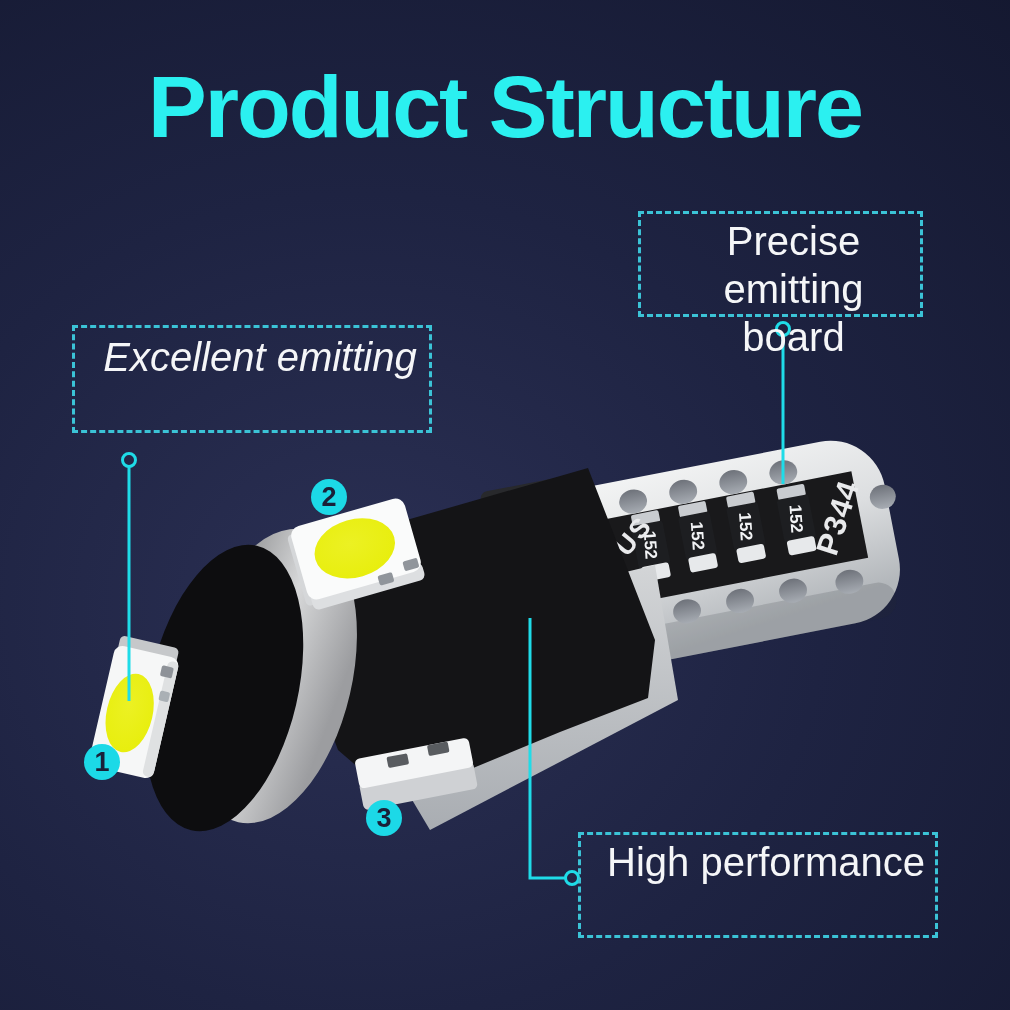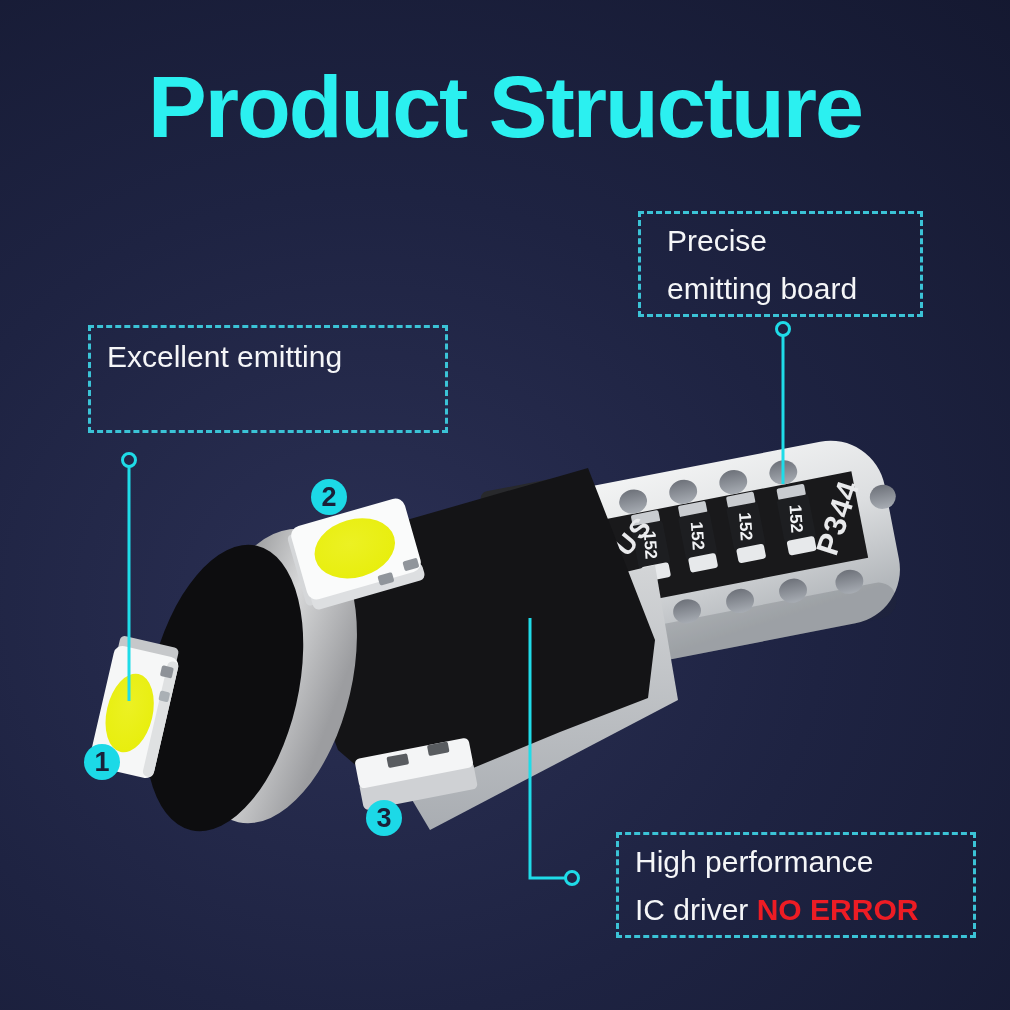--- a/index.html
+++ b/index.html
@@ -7,26 +7,26 @@
     position:relative;width:1010px;height:1010px;overflow:hidden;
     font-family:"Liberation Sans",sans-serif;
     background:radial-gradient(95% 85% at 36% 60%, #2b3054 0%, #1e2342 48%, #141830 100%);
   }
   .title{
     position:absolute;left:0;top:56px;width:100%;text-align:center;
     font-size:88px;font-weight:bold;letter-spacing:-2px;color:#2BF0F0;margin:0;
   }
   .callout{
     position:absolute;box-sizing:border-box;border:3px dashed #3BC3D6;
-    color:#F5F6F8;font-size:30px;line-height:48px;font-weight:400;
+    color:#F5F6F8;font-size:40px;line-height:48px;font-weight:400;text-align:center;
   }
   .callout .hl{color:#ED1C24;font-weight:bold;}
-  .co-emitting{left:88px;top:325px;width:360px;height:108px;padding:5px 0 0 16px;}
+  .co-emitting{left:72px;top:325px;width:360px;height:108px;padding:5px 0 0 16px;font-style:italic;}
   .co-circuit{left:638px;top:211px;width:285px;height:106px;padding:3px 0 0 26px;}
-  .co-driver{left:616px;top:832px;width:360px;height:106px;padding:3px 0 0 16px;}
+  .co-driver{left:578px;top:832px;width:360px;height:106px;padding:3px 0 0 16px;}
   .badge{
     position:absolute;width:36px;height:36px;border-radius:50%;
     background:#1CD9E7;color:#1A2038;font-weight:bold;font-size:27px;
     display:flex;align-items:center;justify-content:center;
   }
   .badge-1{left:84px;top:744px;}
   .badge-2{left:311px;top:479px;}
   .badge-3{left:366px;top:800px;}
   svg.art{position:absolute;inset:0;}
 </style>
@@ -176,23 +176,19 @@
     <div>Excellent emitting</div>
   </div>
 
   <div class="callout co-circuit">
     <div>Precise</div>
     <div>emitting board</div>
   </div>
 
   <div class="callout co-driver">
     <div>High performance</div>
-    <div>
-      <span>IC driver</span>
-      <span class="hl">NO ERROR</span>
-    </div>
   </div>
 
   <div class="badge badge-1">1</div>
   <div class="badge badge-2">2</div>
   <div class="badge badge-3">3</div>
 
 </div>
 
 </body></html>

